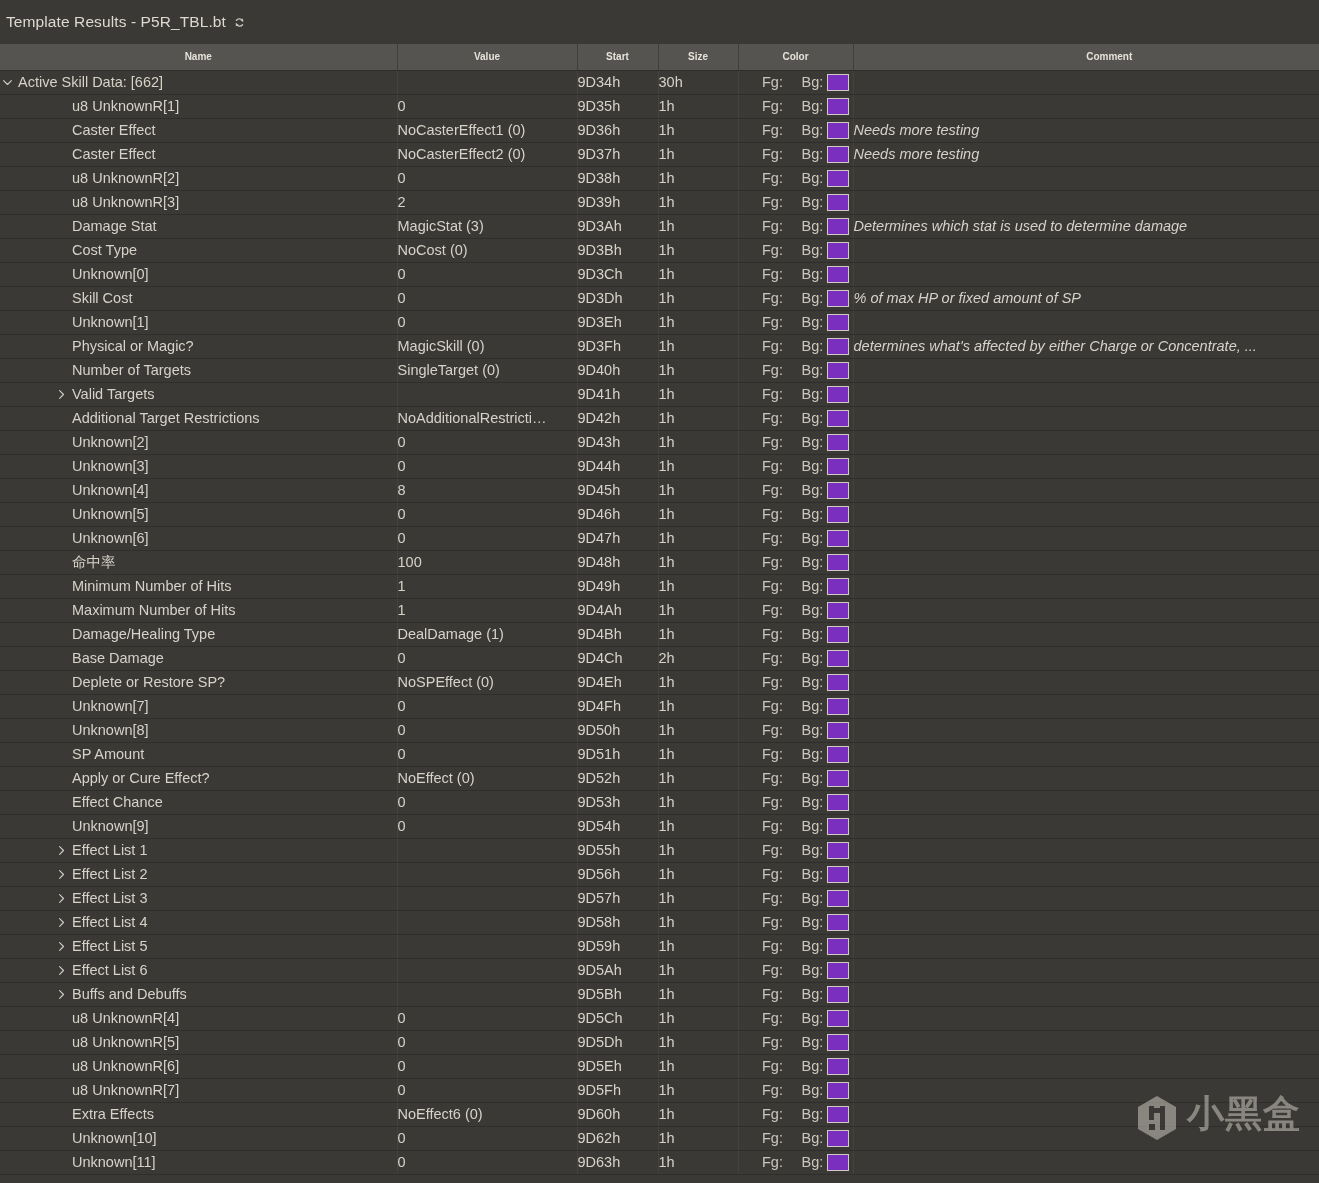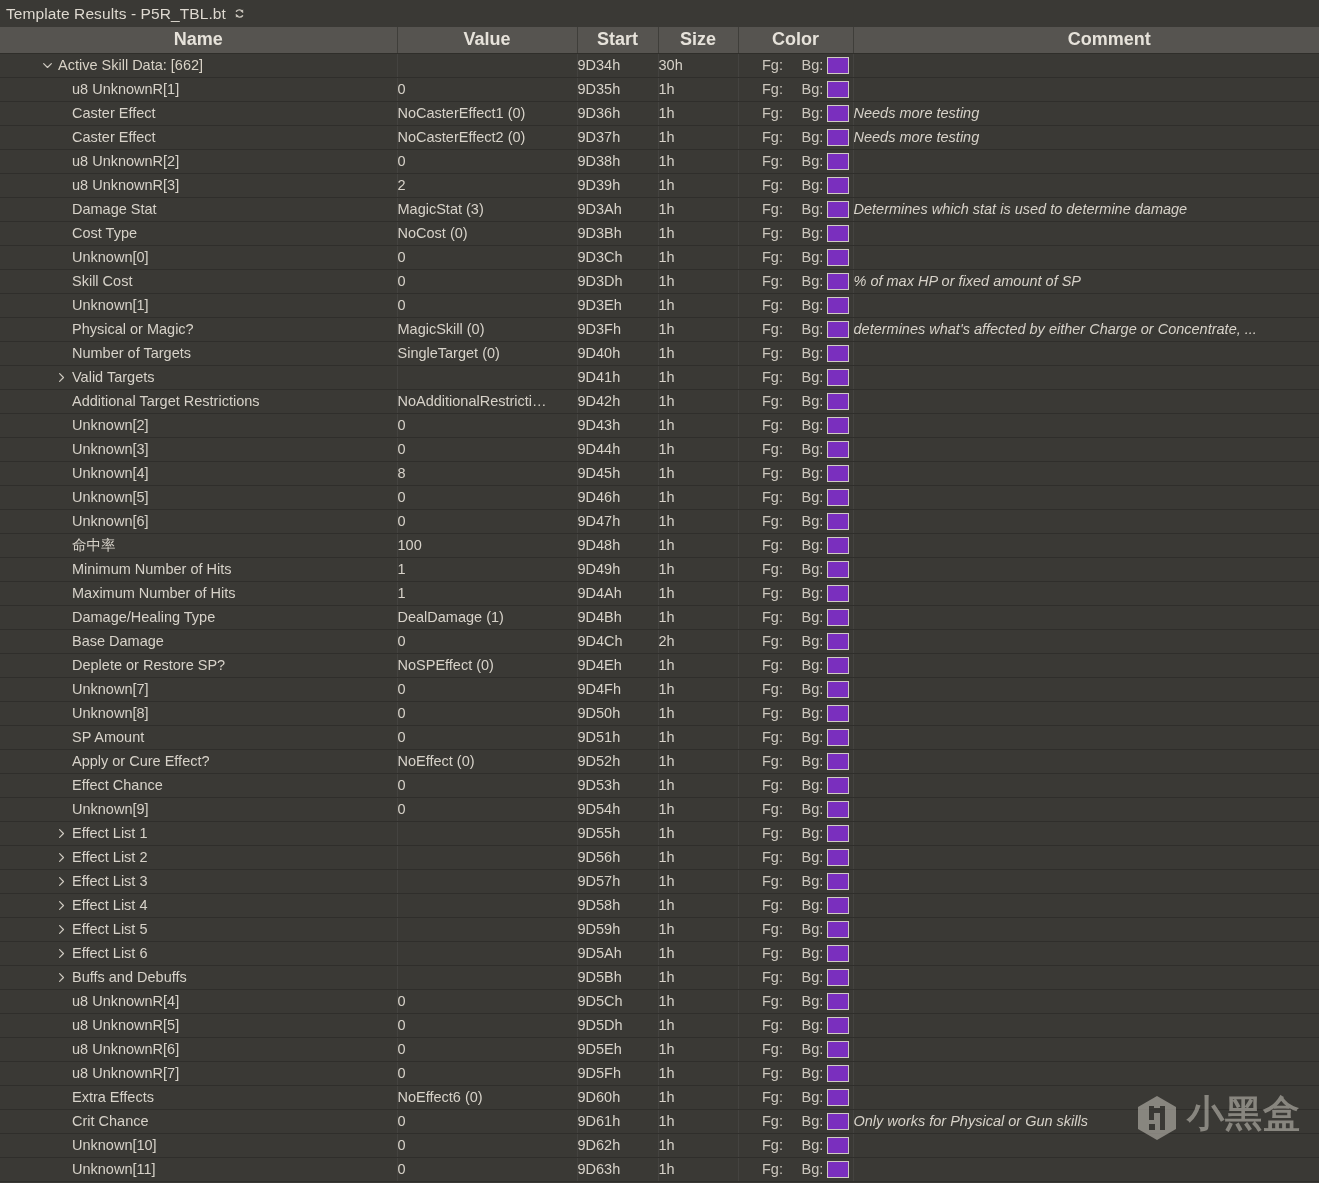--- a/index.html
+++ b/index.html
@@ -11,21 +11,21 @@
     width: 1319px;
     height: 1183px;
     overflow: hidden;
     font-family: "Liberation Sans", "DejaVu Sans", sans-serif;
     color: #d9d4cb;
     -webkit-font-smoothing: antialiased;
   }
 
   
   #titlebar {
-    height: 27px;
+    height: 44px;
     background: #3a3935;
     display: flex;
     align-items: center;
     padding-left: 6px;
     box-sizing: border-box;
   }
   #titlebar .title-text {
     font-size: 15.5px;
     color: #ded9d0;
     letter-spacing: 0.1px;
@@ -44,21 +44,21 @@
     border-collapse: collapse;
     table-layout: fixed;
     font-size: 14.5px;
   }
 
   
   #results-table thead th {
     background: #565450;
     color: #e6e2da;
     font-weight: bold;
-    font-size: 18px;
+    font-size: 10px;
     height: 26px;
     padding: 0;
     text-align: center;
     border-right: 1px solid #3f3e3a;
     border-bottom: 1px solid #2f2e2a;
     box-sizing: border-box;
     white-space: nowrap;
   }
   #results-table thead th:last-child { border-right: none; padding-left: 46px; }
 
@@ -105,21 +105,21 @@
     align-items: center;
     justify-content: center;
     color: #cfcac1;
     font-size: 11px;
     line-height: 1;
   }
   .tw-twisty svg { display: block; }
   .name-label { padding-left: 4px; white-space: nowrap; }
 
   
-  .ind-0 .name-inner { padding-left: 40px; }
+  .ind-0 .name-inner { }
   .ind-1 .name-inner { padding-left: 54px; }
   .ind-1.has-twisty .name-inner { padding-left: 54px; }
   .ind-1.no-twisty .name-inner { padding-left: 68px; }
 
   
   td.name-cell.root .name-label { color: #d8d2c6; }
 
   
   td.value-cell {
     color: #d7d2c9;
@@ -1043,38 +1043,20 @@
             <span class="fg-label">Fg:</span>
             <span class="bg-label">Bg:</span>
             <span class="swatch" style="background: rgb(122, 47, 190);"></span>
           </div>
         </td>
         <td class="comment-cell"></td>
       </tr>
       <tr>
         <td class="name-cell ind-1 no-twisty">
           <div class="name-inner">
-            <span class="name-label">Crit Chance</span>
-          </div>
-        </td>
-        <td class="value-cell">0</td>
-        <td class="start-cell">9D61h</td>
-        <td class="size-cell">1h</td>
-        <td class="color-cell">
-          <div class="color-inner">
-            <span class="fg-label">Fg:</span>
-            <span class="bg-label">Bg:</span>
-            <span class="swatch" style="background: rgb(122, 47, 190);"></span>
-          </div>
-        </td>
-        <td class="comment-cell">Only works for Physical or Gun skills</td>
-      </tr>
-      <tr>
-        <td class="name-cell ind-1 no-twisty">
-          <div class="name-inner">
             <span class="name-label">Unknown[10]</span>
           </div>
         </td>
         <td class="value-cell">0</td>
         <td class="start-cell">9D62h</td>
         <td class="size-cell">1h</td>
         <td class="color-cell">
           <div class="color-inner">
             <span class="fg-label">Fg:</span>
             <span class="bg-label">Bg:</span>

